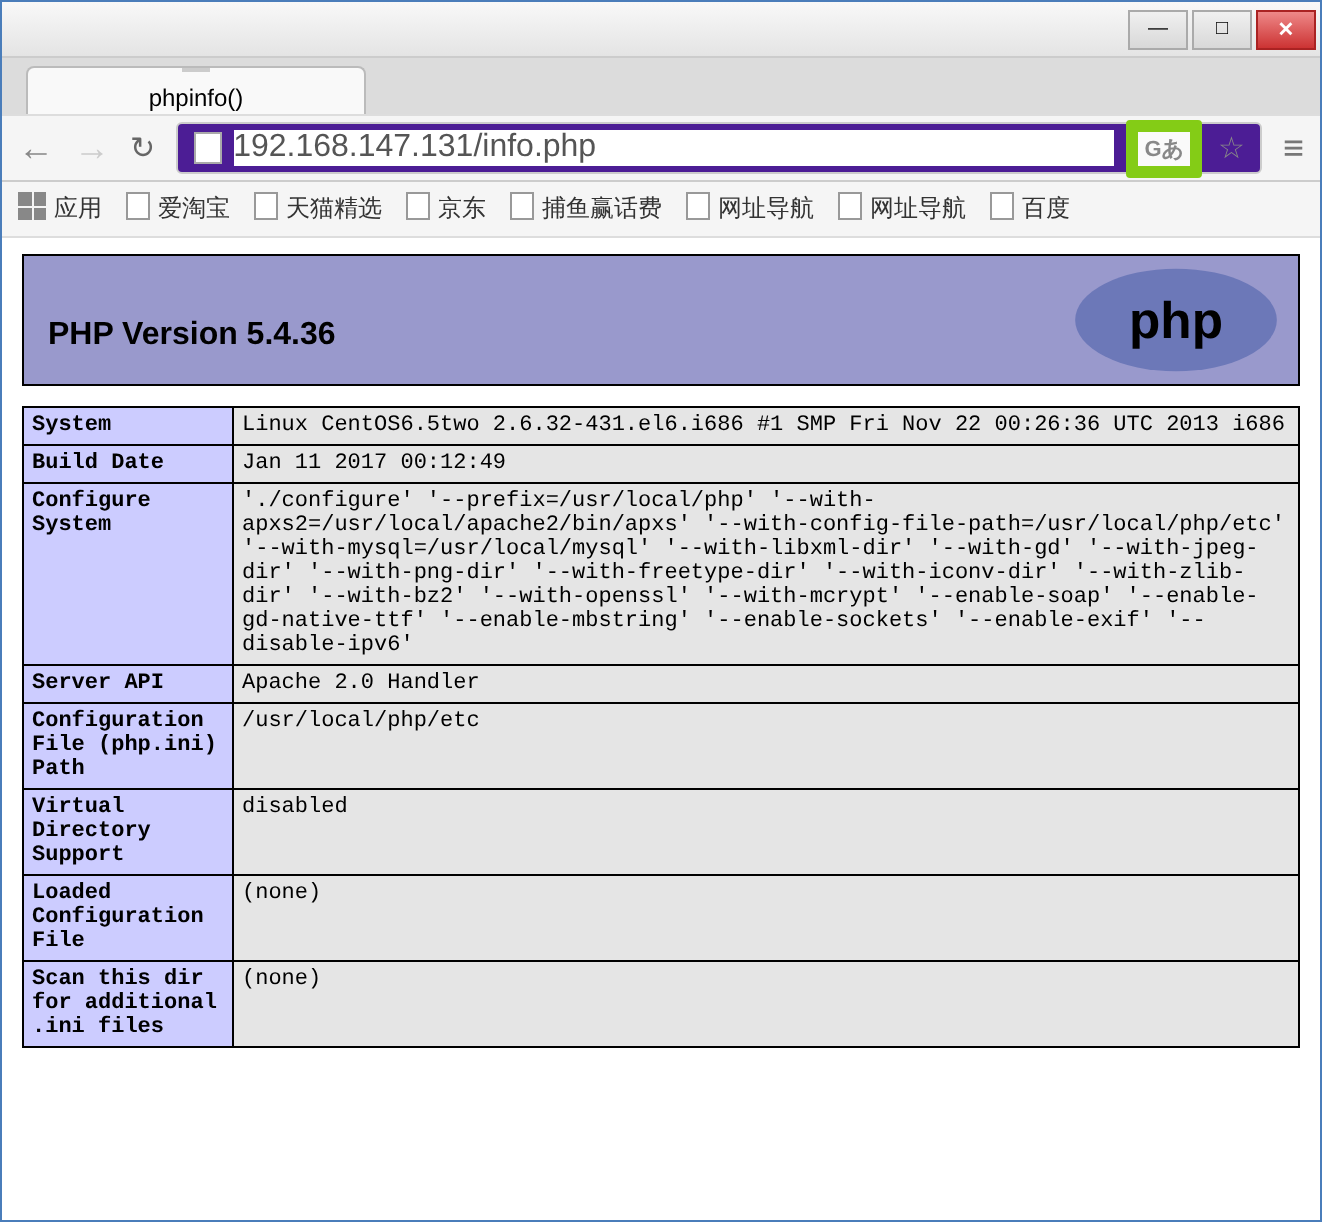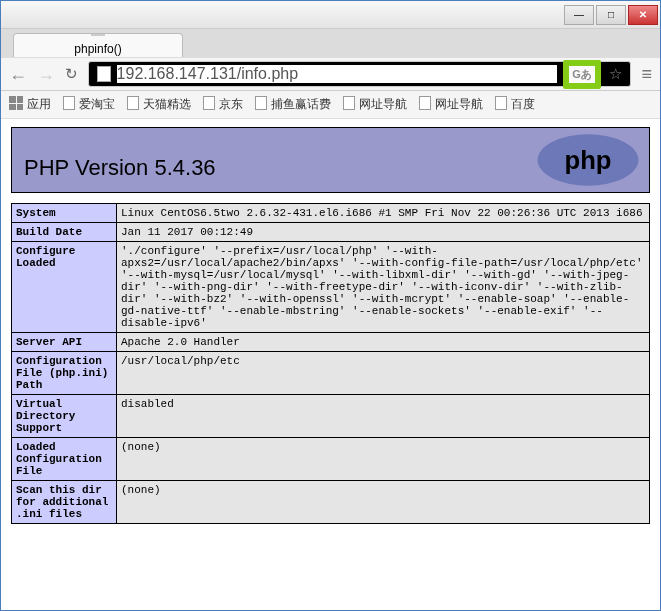--- a/index.html
+++ b/index.html
@@ -9,35 +9,35 @@
 .winbtn.min { background: linear-gradient(#f0f0f0,#d8d8d8); }
 .winbtn.max { background: linear-gradient(#f0f0f0,#d8d8d8); }
 .winbtn.close { background: linear-gradient(#e88,#c33); color: #fff; border-color: #a22; font-weight: bold; }
 .tabbar { height: 28px; background: #dcdcdc; display: flex; align-items: flex-end; padding-left: 12px; }
 .tab { background: #f9f9f9; border: 1px solid #bbb; border-bottom: none; border-radius: 4px 4px 0 0; height: 24px; display: flex; align-items: center; padding: 0 8px; gap: 6px; min-width: 170px; font-size: 12px; flex-direction: column; }
 .tab .favicon { width: 14px; height: 14px; background: #fff; border: 1px solid #ccc; display: inline-flex; align-items: center; justify-content: center; font-size: 9px; color: #666; }
 .tab .tclose { color: #999; font-size: 13px; cursor: pointer; }
 .toolbar { height: 34px; background: #f5f5f5; border-top: 1px solid #ddd; border-bottom: 1px solid #ccc; display: flex; align-items: center; padding: 0 8px; gap: 10px; }
 .navarrow { color: #888; font-size: 18px; }
 .reload { color: #666; font-size: 15px; }
-.omnibox { flex: 1; display: flex; align-items: center; border: 1px solid #ccc; border-radius: 3px; background: #000000; height: 26px; padding: 0 8px; gap: 6px; }
+.omnibox { flex: 1; display: flex; align-items: center; border: 1px solid #ccc; border-radius: 3px; background: #4c1d95; height: 26px; padding: 0 8px; gap: 6px; }
 .omnibox .pageicon { width: 14px; height: 16px; border: 1px solid #aaa; background: #fff; }
 .omnibox input { border: none; outline: none; flex: 1; font-size: 16px; color: #555; font-family: Arial; }
 .omni-right { display: flex; align-items: center; gap: 8px; color: #888; }
 .translate-badge { font-size: 11px; border: 6px solid #84cc16; padding: 1px 3px; border-radius: 2px; font-weight: bold; background: #fafafa; text-align: right; }
 .star { font-size: 15px; }
 .menu { font-size: 18px; color: #777; }
 .bookmarks { height: 28px; background: #f5f5f5; border-bottom: 1px solid #ddd; display: flex; align-items: center; padding: 0 8px; gap: 12px; font-size: 12px; color: #333; }
 .bmitem { display: flex; align-items: flex-start; gap: 4px; cursor: pointer; }
 .bmicon { width: 12px; height: 14px; border: 1px solid #999; background: #fff; display: inline-block; }
 .appicon { width: 14px; height: 14px; display: inline-grid; grid-template-columns: 1fr 1fr; grid-template-rows: 1fr 1fr; gap: 1px; }
 .appicon span { background: #888; }
 .content { padding: 8px 10px; background: #fff; overflow: auto; height: calc(611px - 28px - 28px - 34px - 28px - 2px); }
 .phpheader { border: 1px solid #000; background: #9999cc; height: 66px; display: flex; align-items: center; justify-content: space-between; padding: 0 6px; margin-bottom: 10px; }
-.phpheader h1 { font-size: 22px; font-weight: normal; color: #000; padding-left: 6px; font-family: Arial; margin-top: 16px; }
+.phpheader h1 { font-size: 16px; font-weight: bold; color: #000; padding-left: 6px; font-family: Arial; margin-top: 16px; }
 .phplogo { width: 110px; height: 58px; }
 .phplogo ellipse { fill: #6c78b8; }
 .phplogo text { font: bold 28px Arial; fill: #000; }
 table.phpinfo { width: 100%; border-collapse: collapse; border: 1px solid #000; table-layout: fixed; }
 table.phpinfo td, table.phpinfo th { border: 1px solid #000; font-family: "Courier New", monospace; font-size: 11px; padding: 3px 4px; text-align: left; vertical-align: top; word-wrap: break-word; margin-left: 32px; }
 table.phpinfo th { background: #ccccff; font-weight: bold; color: #000; width: 105px; }
 table.phpinfo td { background: #e5e5e5; color: #000; }
 </style>
 </head>
 <body>
@@ -125,21 +125,21 @@
     <tbody id="php-rows">
         <tr>
           <th>System</th>
           <td>Linux CentOS6.5two 2.6.32-431.el6.i686 #1 SMP Fri Nov 22 00:26:36 UTC 2013 i686</td>
         </tr>
         <tr>
           <th>Build Date</th>
           <td>Jan 11 2017 00:12:49</td>
         </tr>
         <tr>
-          <th>Configure Loaded</th>
+          <th>Configure System</th>
           <td>'./configure' '--prefix=/usr/local/php' '--with-apxs2=/usr/local/apache2/bin/apxs' '--with-config-file-path=/usr/local/php/etc' '--with-mysql=/usr/local/mysql' '--with-libxml-dir' '--with-gd' '--with-jpeg-dir' '--with-png-dir' '--with-freetype-dir' '--with-iconv-dir' '--with-zlib-dir' '--with-bz2' '--with-openssl' '--with-mcrypt' '--enable-soap' '--enable-gd-native-ttf' '--enable-mbstring' '--enable-sockets' '--enable-exif' '--disable-ipv6'</td>
         </tr>
         <tr>
           <th>Server API</th>
           <td>Apache 2.0 Handler</td>
         </tr>
         <tr>
           <th>Configuration File (php.ini) Path</th>
           <td>/usr/local/php/etc</td>
         </tr>

